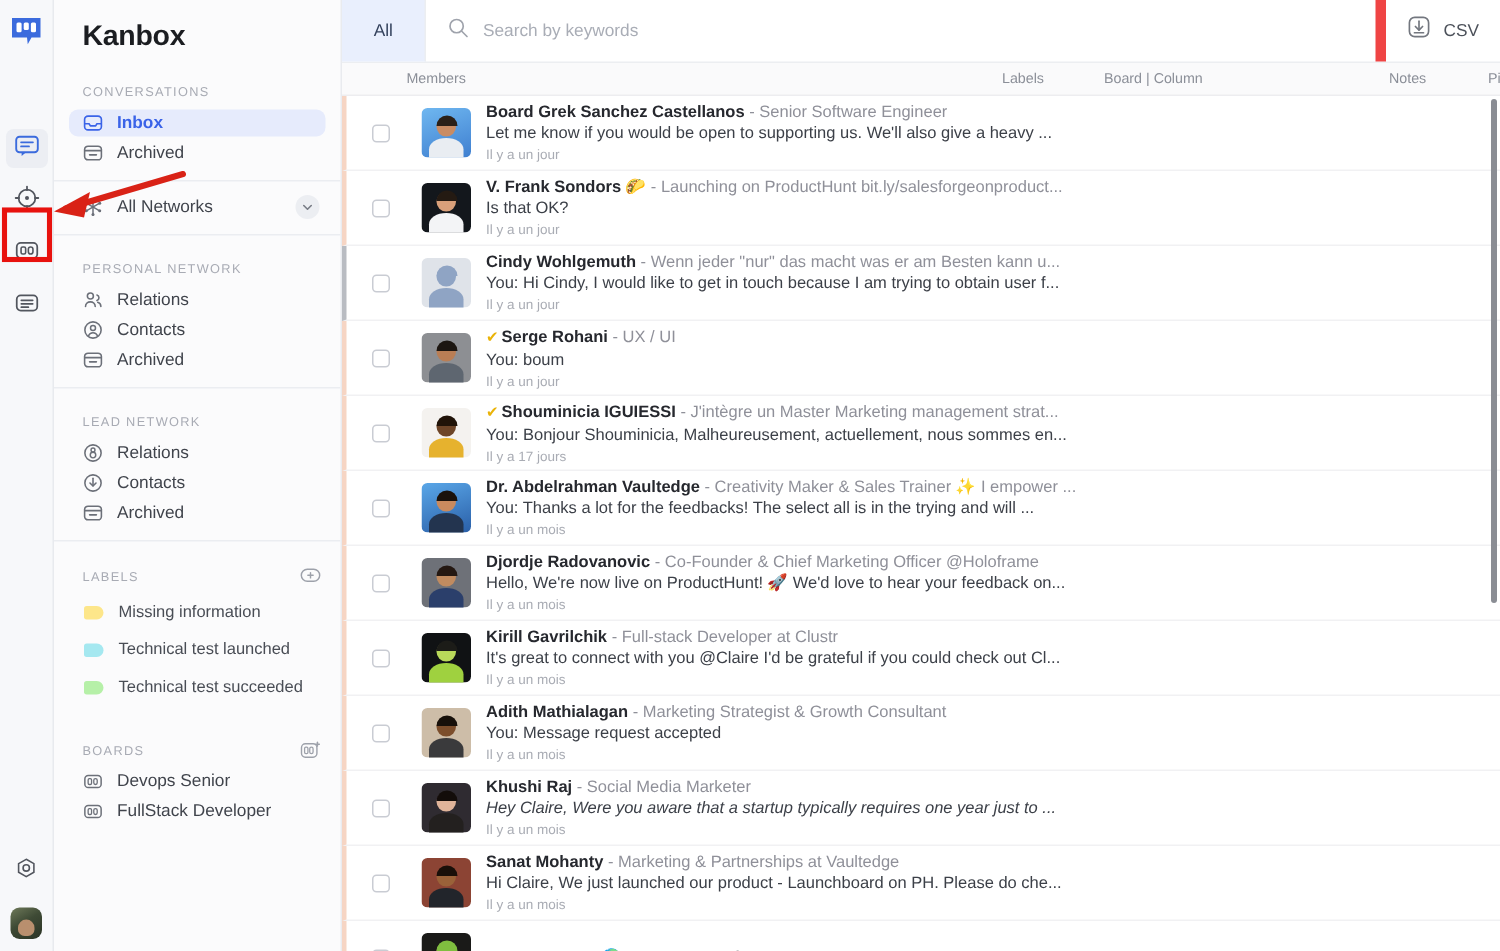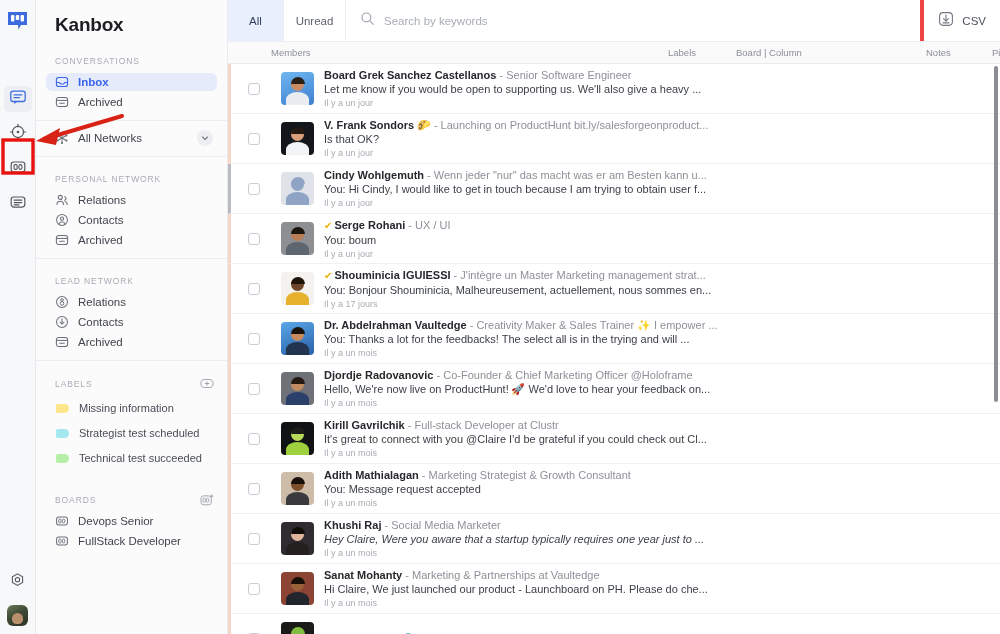--- a/index.html
+++ b/index.html
@@ -88,21 +88,21 @@
   .searchwrap { flex: 1 1 auto; display: flex; align-items: center; gap: 9px; padding-left: 14px; }
   .search-input {
     border: none; outline: none; background: transparent;
     font-size: 11.5px; color: #33373f; font-family: "Liberation Sans", sans-serif;
     width: 400px; padding: 0;
   }
   .search-input::placeholder { color: #a9adb6; }
   .csv-btn {
     display: flex; align-items: center; gap: 8px;
     padding: 0 14px 0 0; margin-left: auto;
-    border-left: 4px solid #ef4444; padding-left: 14px; align-self: center; height: 100%;
+    border-left: 7px solid #ef4444; padding-left: 14px; align-self: center; height: 100%;
   }
   .csv-label { font-size: 11.5px; color: #4c515a; }
 
   .colhead {
     height: 22px; flex: 0 0 22px; display: flex; align-items: center;
     background: #fafafb; border-bottom: 1px solid #ededf0;
     font-size: 9.5px; color: #8b8f98; position: relative;
   }
   .ch-members { position: absolute; left: 43px; }
   .ch-labels  { position: absolute; left: 440px; }
@@ -353,21 +353,21 @@
           <line x1="6" y1="6" x2="10" y2="6" stroke="#9da1aa" stroke-width="1.1" stroke-linecap="round"></line>
         </svg>
       </span>
     </div>
     <div class="label-row">
       <span class="swatch" style="background:#fde68a"></span>
       <span class="label-txt">Missing information</span>
     </div>
     <div class="label-row">
       <span class="swatch" style="background:#a5e8f0"></span>
-      <span class="label-txt">Strategist test scheduled</span>
+      <span class="label-txt">Technical test launched</span>
     </div>
     <div class="label-row">
       <span class="swatch" style="background:#b6f0a8"></span>
       <span class="label-txt">Technical test succeeded</span>
     </div>
 
     <div class="sec-head" style="margin-top:24px">
       <span>BOARDS</span>
       <span class="add-btn">
         <svg viewBox="0 0 16 14" width="14" height="12">
@@ -402,21 +402,20 @@
     <div class="nav-item">
       
       
     </div>
   </div>
 
   <div class="main">
 
     <div class="topbar">
       <div class="tab active">All</div>
-      <div class="tab wide">Unread</div>
       <div class="searchwrap">
         <span>
           <svg viewBox="0 0 18 18" width="15" height="15">
             <circle cx="7.7" cy="7.7" r="5.3" fill="none" stroke="#9fa3ac" stroke-width="1.35"></circle>
             <line x1="11.6" y1="11.6" x2="16" y2="16" stroke="#9fa3ac" stroke-width="1.35" stroke-linecap="round"></line>
           </svg>
         </span>
         <input class="search-input" type="text" placeholder="Search by keywords" style="">
       </div>
       <div class="csv-btn">

